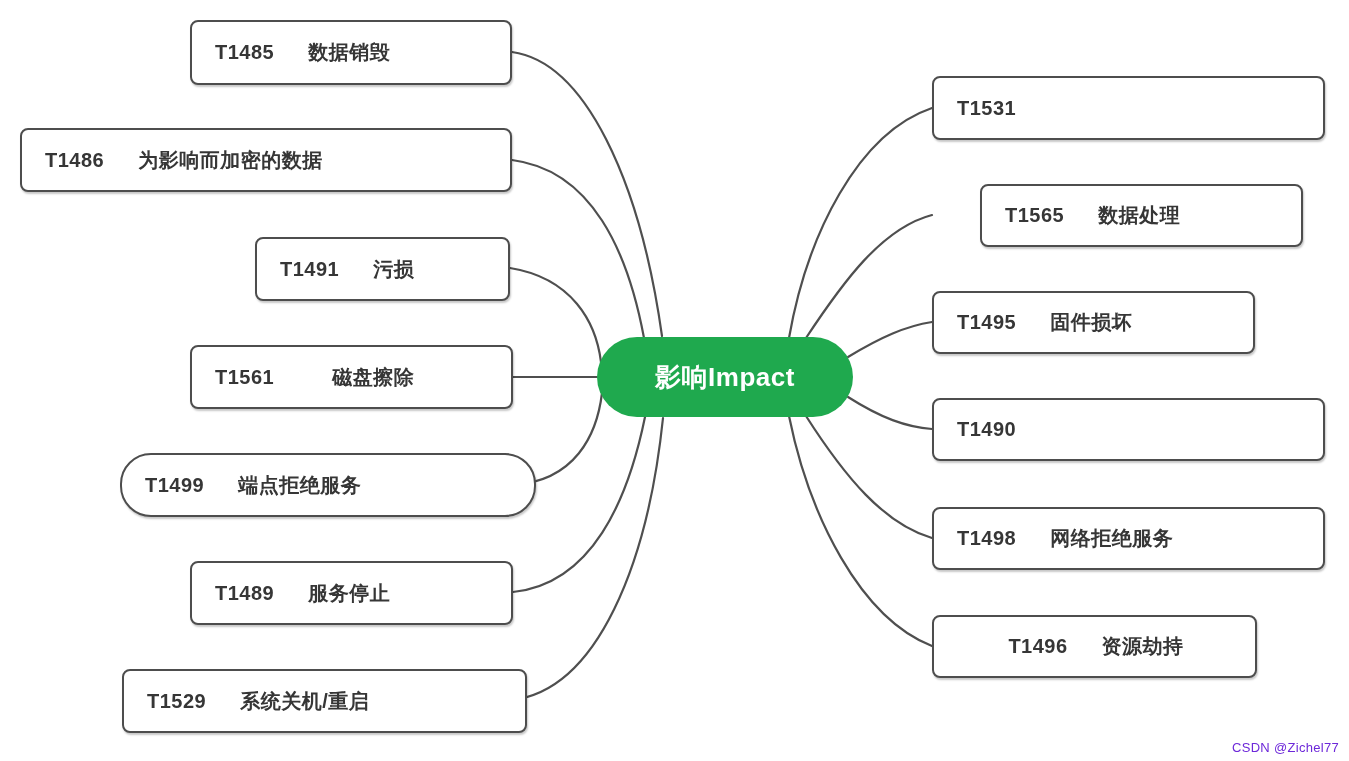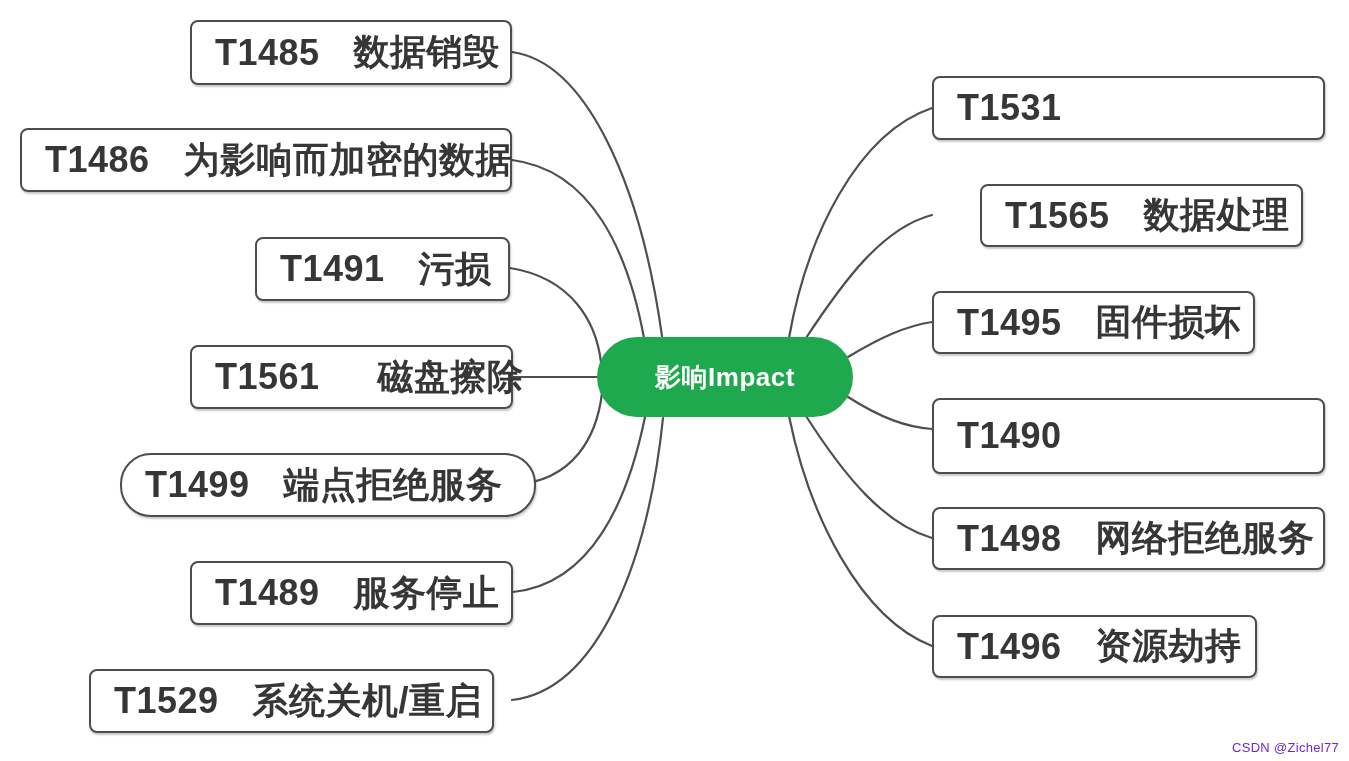--- a/index.html
+++ b/index.html
@@ -26,21 +26,21 @@
     position: absolute;
     box-sizing: border-box;
     background: #ffffff;
     border: 2.5px solid #4d4d4d;
     border-radius: 8px;
     box-shadow: 1px 2px 2px rgba(0,0,0,0.22);
     display: flex;
     align-items: center;
     padding: 0 20px 0 23px;
     font-weight: bold;
-    font-size: 36px;
+    font-size: 20px;
     color: #363636;
     white-space: nowrap;
     letter-spacing: 0.5px;
   }
   .node .code { margin-right: 34px; }
   .hub {
     position: absolute;
     left: 597px; top: 337px;
     width: 256px; height: 80px;
     border-radius: 40px;
@@ -100,46 +100,46 @@
     <span class="label">磁盘擦除</span>
   </div>
   <div class="node" style="left:120px; top:453px; width:416px; height:64px;border-radius:31px;">
     <span class="code">T1499</span>
     <span class="label">端点拒绝服务</span>
   </div>
   <div class="node" style="left:190px; top:561px; width:323px; height:64px;">
     <span class="code">T1489</span>
     <span class="label">服务停止</span>
   </div>
-  <div class="node" style="left:89px; top:669px; width:405px; height:64px;">
+  <div class="node" style="left:122px; top:669px; width:405px; height:64px;">
     <span class="code">T1529</span>
     <span class="label">系统关机/重启</span>
   </div>
 
   <div class="hub" style="background: rgb(31, 169, 78); color: rgb(255, 255, 255);">
     <span>影响Impact</span>
   </div>
 
   <div class="node" style="left:932px; top:76px; width:393px; height:64px;">
     <span class="code">T1531</span>
   </div>
   <div class="node" style="left:932px; top:184px; width:323px; height:63px;margin-left:48px;">
     <span class="code">T1565</span>
     <span class="label">数据处理</span>
   </div>
   <div class="node" style="left:932px; top:291px; width:323px; height:63px;">
     <span class="code">T1495</span>
     <span class="label">固件损坏</span>
   </div>
-  <div class="node" style="left:932px; top:398px; width:393px; height:76px;">
+  <div class="node" style="left:932px; top:398px; width:393px; height:63px;">
     <span class="code">T1490</span>
   </div>
   <div class="node" style="left:932px; top:507px; width:393px; height:63px;">
     <span class="code">T1498</span>
     <span class="label">网络拒绝服务</span>
   </div>
-  <div class="node" style="left:932px; top:615px; width:325px; height:63px;">
+  <div class="node" style="left:932px; top:615px; width:325px; height:63px;justify-content:center;">
     <span class="code">T1496</span>
     <span class="label">资源劫持</span>
   </div>
 
   <div class="watermark">CSDN @Zichel77</div>
 </div>
 
 </body></html>

